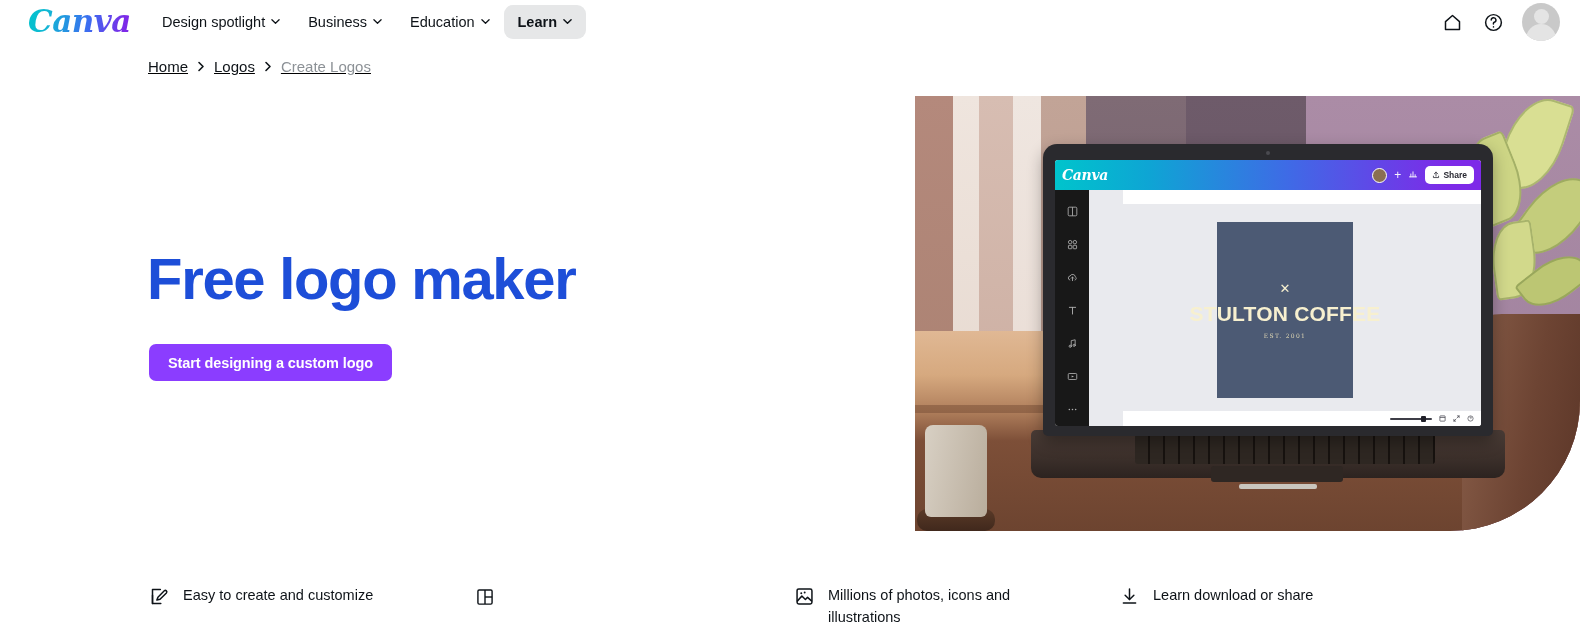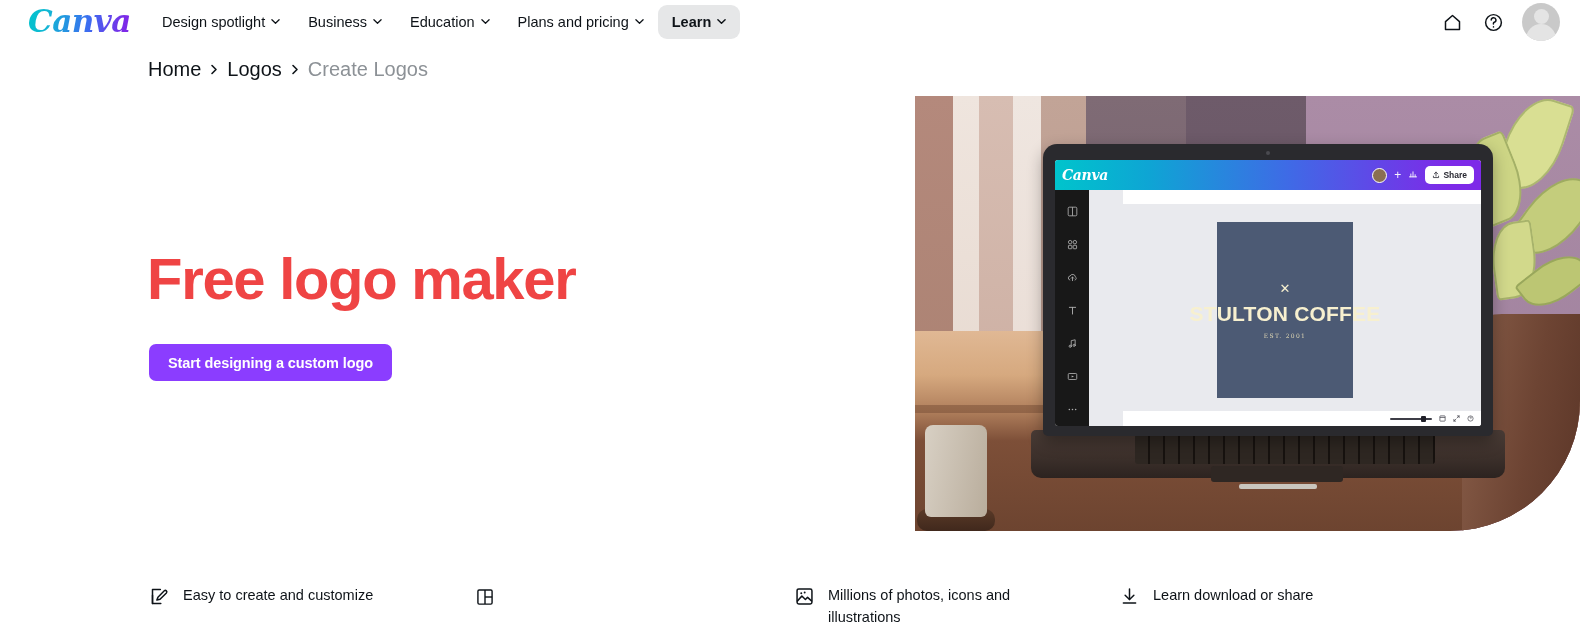--- a/index.html
+++ b/index.html
@@ -43,30 +43,31 @@
     width: 38px; height: 38px; border-radius: 50%;
     background: #c9c9c9; overflow: hidden; position: relative; cursor: pointer;
   }
   .avatar .head { position: absolute; width: 15px; height: 15px; border-radius: 50%; background: #e4e4e4; left: 11.5px; top: 6px; }
   .avatar .body { position: absolute; width: 30px; height: 20px; border-radius: 15px 15px 0 0; background: #e4e4e4; left: 4px; top: 21px; }
 
   
   .breadcrumb {
     position: absolute; left: 148px; top: 58px;
     display: flex; align-items: center; gap: 9px;
-    font-size: 20px;
+    font-size: 15px;
+    text-decoration: underline;
   }
   .crumb { color: #0e1318; cursor: pointer; }
   .crumb.current { color: #8c9196; cursor: default; }
   .crumb-sep { color: #0e1318; font-size: 11px; line-height: 1; display: flex; align-items: center; }
 
   
   .headline {
     position: absolute; left: 147px; top: 245px;
-    font-size: 58px; font-weight: 700; color: #ef4444;
+    font-size: 58px; font-weight: 700; color: #1d4ed8;
     letter-spacing: -1.3px; line-height: 68px; white-space: nowrap;
   }
   .cta {
     position: absolute; left: 149px; top: 344px;
     height: 37px; padding: 0 19px;
     background: #8b3dff; color: #fff;
     border: none; border-radius: 7px;
     font-family: "Liberation Sans", sans-serif;
     font-size: 14.5px; font-weight: 700; letter-spacing: -0.1px;
     cursor: pointer; display: flex; align-items: center;
@@ -227,28 +228,20 @@
       <div class="navitem">
         <span>Business</span>
         <span class="caret">
             <svg width="9" height="9" viewBox="0 0 10 10">
               <path d="M1 3 L5 7 L9 3" fill="none" stroke="#0e1318" stroke-width="1.4" stroke-linecap="round" stroke-linejoin="round"></path>
             </svg>
           </span>
       </div>
       <div class="navitem">
         <span>Education</span>
-        <span class="caret">
-            <svg width="9" height="9" viewBox="0 0 10 10">
-              <path d="M1 3 L5 7 L9 3" fill="none" stroke="#0e1318" stroke-width="1.4" stroke-linecap="round" stroke-linejoin="round"></path>
-            </svg>
-          </span>
-      </div>
-      <div class="navitem">
-        <span>Plans and pricing</span>
         <span class="caret">
             <svg width="9" height="9" viewBox="0 0 10 10">
               <path d="M1 3 L5 7 L9 3" fill="none" stroke="#0e1318" stroke-width="1.4" stroke-linecap="round" stroke-linejoin="round"></path>
             </svg>
           </span>
       </div>
       <div class="navitem active">
         <span>Learn</span>
         <span class="caret">
             <svg width="9" height="9" viewBox="0 0 10 10">

